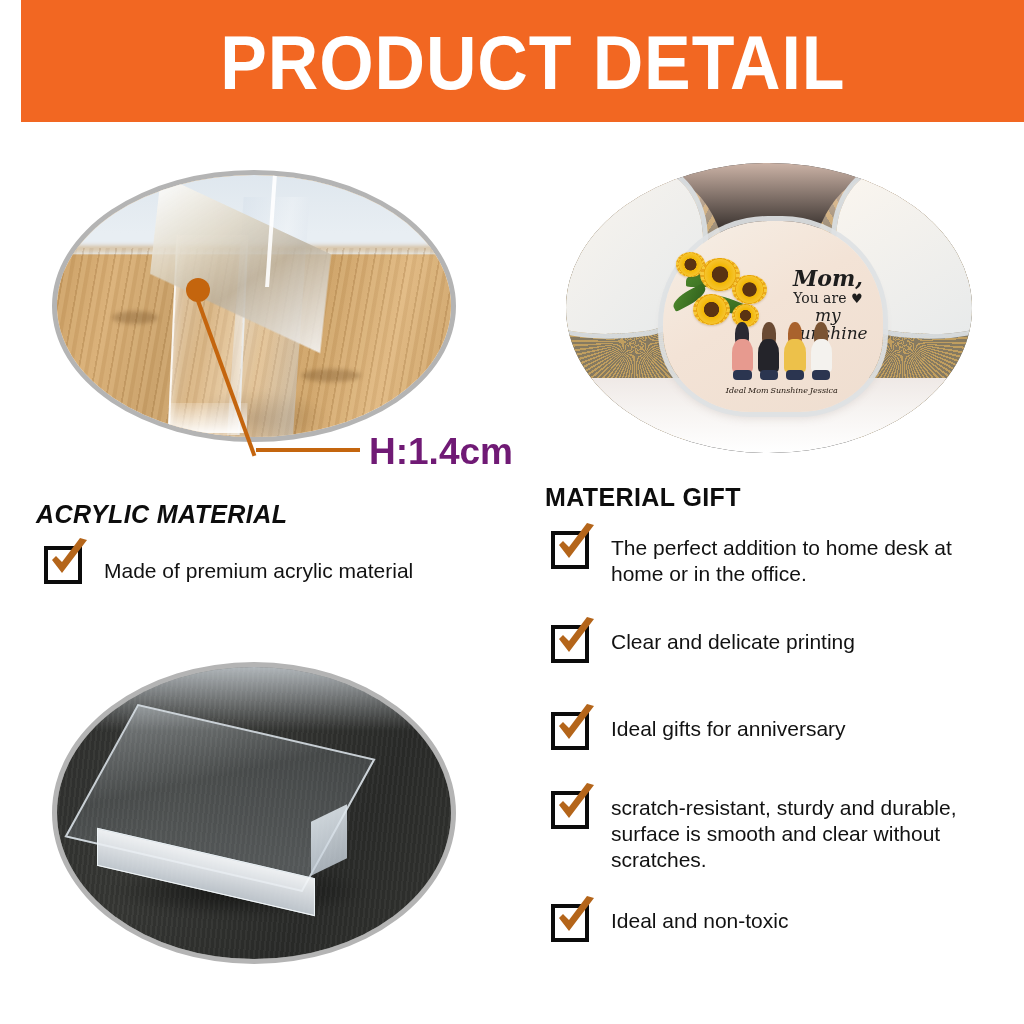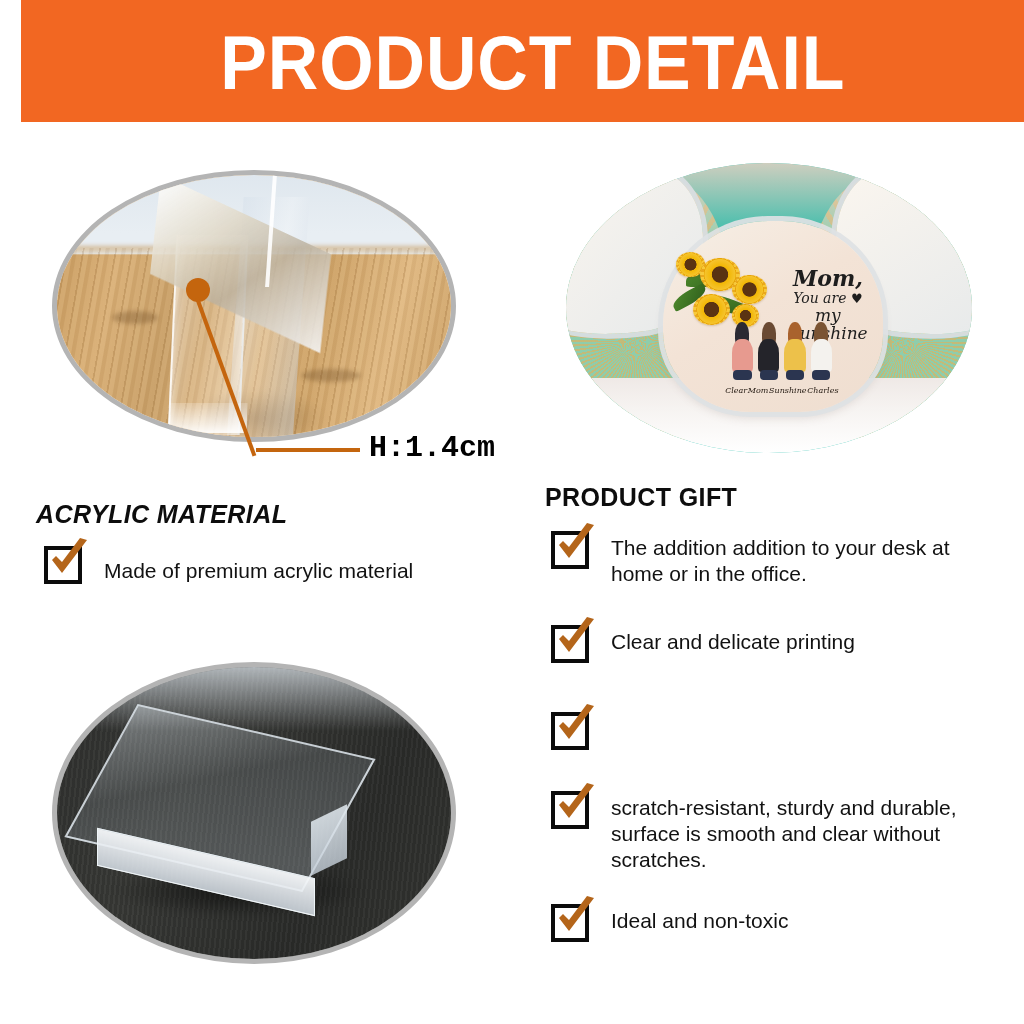--- a/index.html
+++ b/index.html
@@ -183,39 +183,38 @@
   #leader-horizontal {
     left: 256px;
     top: 448px;
     width: 104px;
     height: 4px;
   }
   .callout-label {
     position: absolute;
     left: 369px;
     top: 431px;
-    font-size: 30px;
+    font-size: 37px;
     font-weight: bold;
-    color: #000000;
+    color: #701a75;
     letter-spacing: 0px;
     white-space: nowrap;
-    font-family: Liberation Mono, monospace;
   }
 
   
   #photo-plaque {
     left: 566px;
     top: 163px;
     width: 406px;
     height: 290px;
   }
   .plaque-bg {
     position: absolute;
     inset: 0;
-    background: #14b8a6;
+    background: #000000;
   }
   .pampas-left, .pampas-right {
     position: absolute;
     top: 4%;
     height: 96%;
     width: 46%;
     background:
       repeating-conic-gradient(from 0deg at 50% 60%,
         rgba(226,186,112,0.85) 0deg 2deg,
         rgba(244,222,176,0.55) 2deg 4.5deg);
@@ -286,21 +285,20 @@
     line-height: 1.05;
   }
   .plaque-text .l1 {
     font-family: "DejaVu Serif", serif;
     font-style: italic;
     font-weight: bold;
     font-size: 22px;
   }
   .plaque-text .l2 {
     font-family: "DejaVu Serif", serif;
-    font-style: italic;
     font-size: 14px;
     margin-top: 1px;
   }
   .plaque-text .l3 {
     font-family: "DejaVu Serif", serif;
     font-style: italic;
     font-size: 17px;
     margin-top: 1px;
   }
   .heart { font-size: 13px; }
@@ -539,24 +537,24 @@
           <div class="legs"></div>
         </div>
         <div class="person">
           <div class="hair" style="background:#7b5433;"></div>
           <div class="torso" style="background:#f4f2ee;"></div>
           <div class="legs"></div>
         </div>
       </div>
 
       <div class="names-row">
-        <span>Clear</span>
+        <span>Ideal</span>
         <span>Mom</span>
         <span>Sunshine</span>
-        <span>Charles</span>
+        <span>Jessica</span>
       </div>
     </div>
   </div>
 </div>
 
 <div class="photo-oval bordered" id="photo-acrylic-block">
   <div class="slate-scene">
     <div class="slate-hilite"></div>
     <div class="block-shadow"></div>
     <div class="block-top"></div>
@@ -569,46 +567,47 @@
 
 <div class="feature-item" id="feature-acrylic-0">
   <div class="checkbox">
     <svg class="tick" viewBox="0 0 46 46">
       <path d="M6 23 L16 36 L41 3 L34 1 L16 25 L10 19 Z" fill="#B4651A"></path>
     </svg>
   </div>
   <div class="feature-text">Made of premium acrylic material</div>
 </div>
 
-<div class="section-heading" id="heading-perfect-gift">PRODUCT GIFT</div>
+<div class="section-heading" id="heading-perfect-gift">MATERIAL GIFT</div>
 
 <div class="feature-item" id="feature-gift-0">
   <div class="checkbox">
     <svg class="tick" viewBox="0 0 46 46">
       <path d="M6 23 L16 36 L41 3 L34 1 L16 25 L10 19 Z" fill="#B4651A"></path>
     </svg>
   </div>
-  <div class="feature-text">The addition addition to your desk at home or in the office.</div>
+  <div class="feature-text">The perfect addition to home desk at home or in the office.</div>
 </div>
 
 <div class="feature-item" id="feature-gift-1">
   <div class="checkbox">
     <svg class="tick" viewBox="0 0 46 46">
       <path d="M6 23 L16 36 L41 3 L34 1 L16 25 L10 19 Z" fill="#B4651A"></path>
     </svg>
   </div>
   <div class="feature-text">Clear and delicate printing</div>
 </div>
 
 <div class="feature-item" id="feature-gift-2">
   <div class="checkbox">
     <svg class="tick" viewBox="0 0 46 46">
       <path d="M6 23 L16 36 L41 3 L34 1 L16 25 L10 19 Z" fill="#B4651A"></path>
     </svg>
   </div>
+  <div class="feature-text">Ideal gifts for anniversary</div>
 </div>
 
 <div class="feature-item" id="feature-gift-3">
   <div class="checkbox">
     <svg class="tick" viewBox="0 0 46 46">
       <path d="M6 23 L16 36 L41 3 L34 1 L16 25 L10 19 Z" fill="#B4651A"></path>
     </svg>
   </div>
   <div class="feature-text">scratch-resistant, sturdy and durable, surface is smooth and clear without scratches.</div>
 </div>

